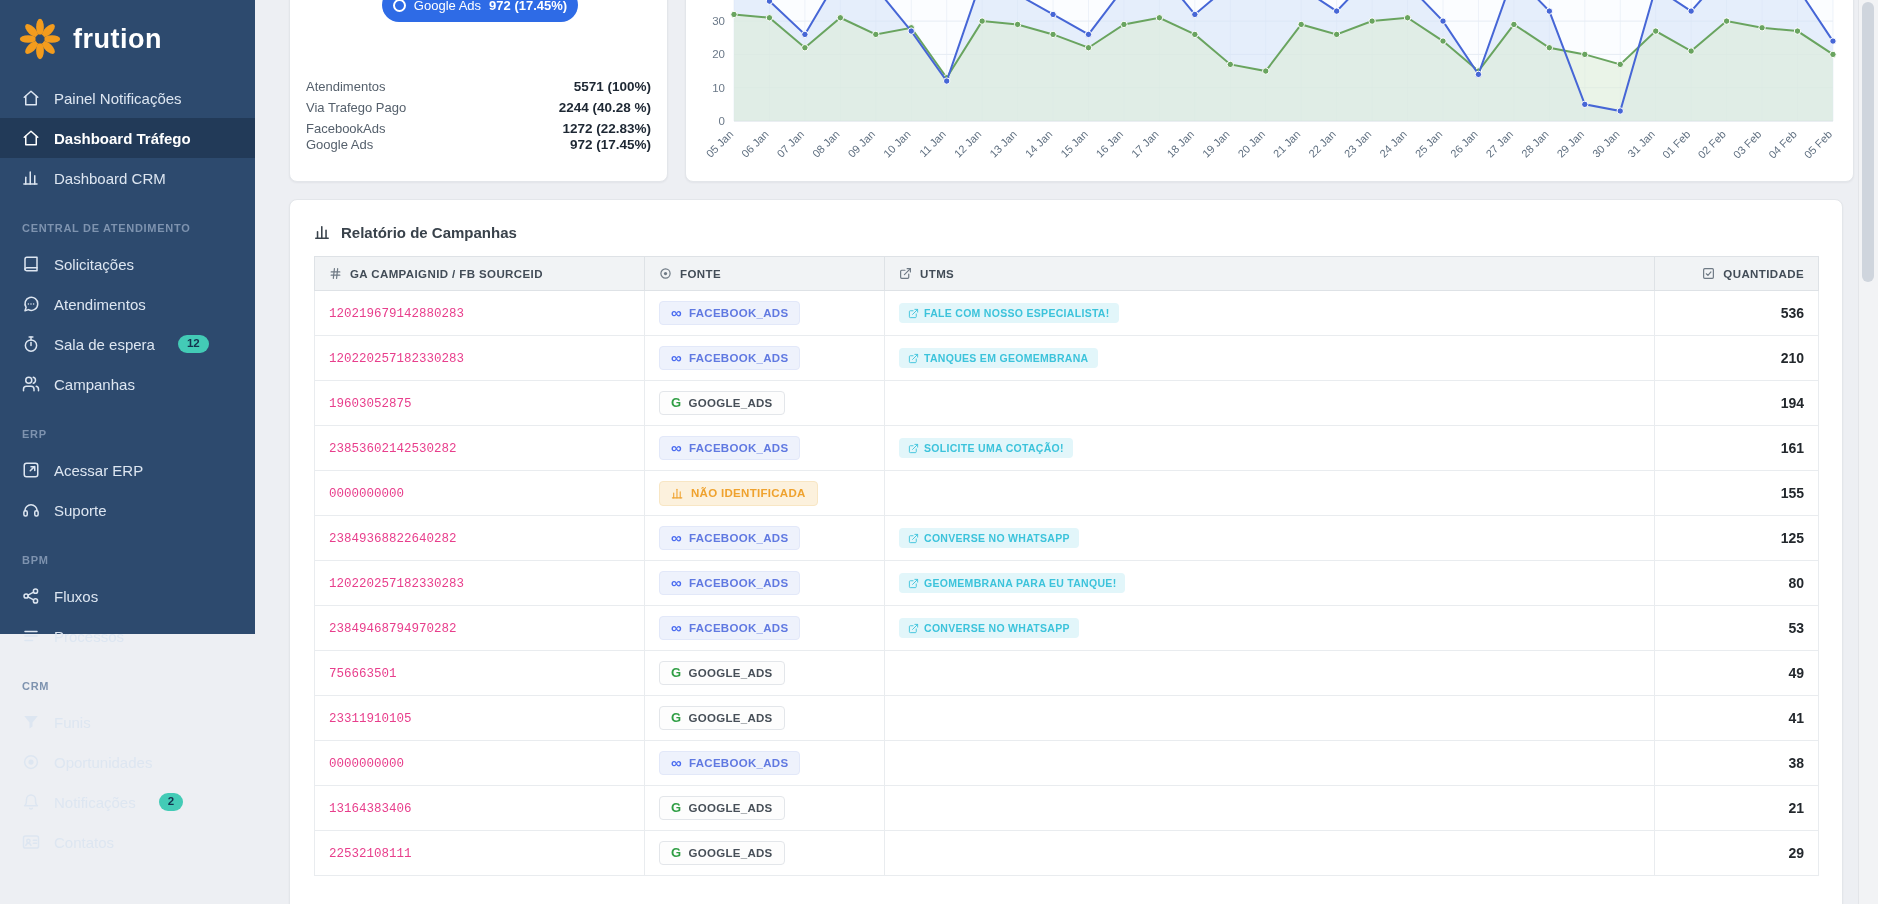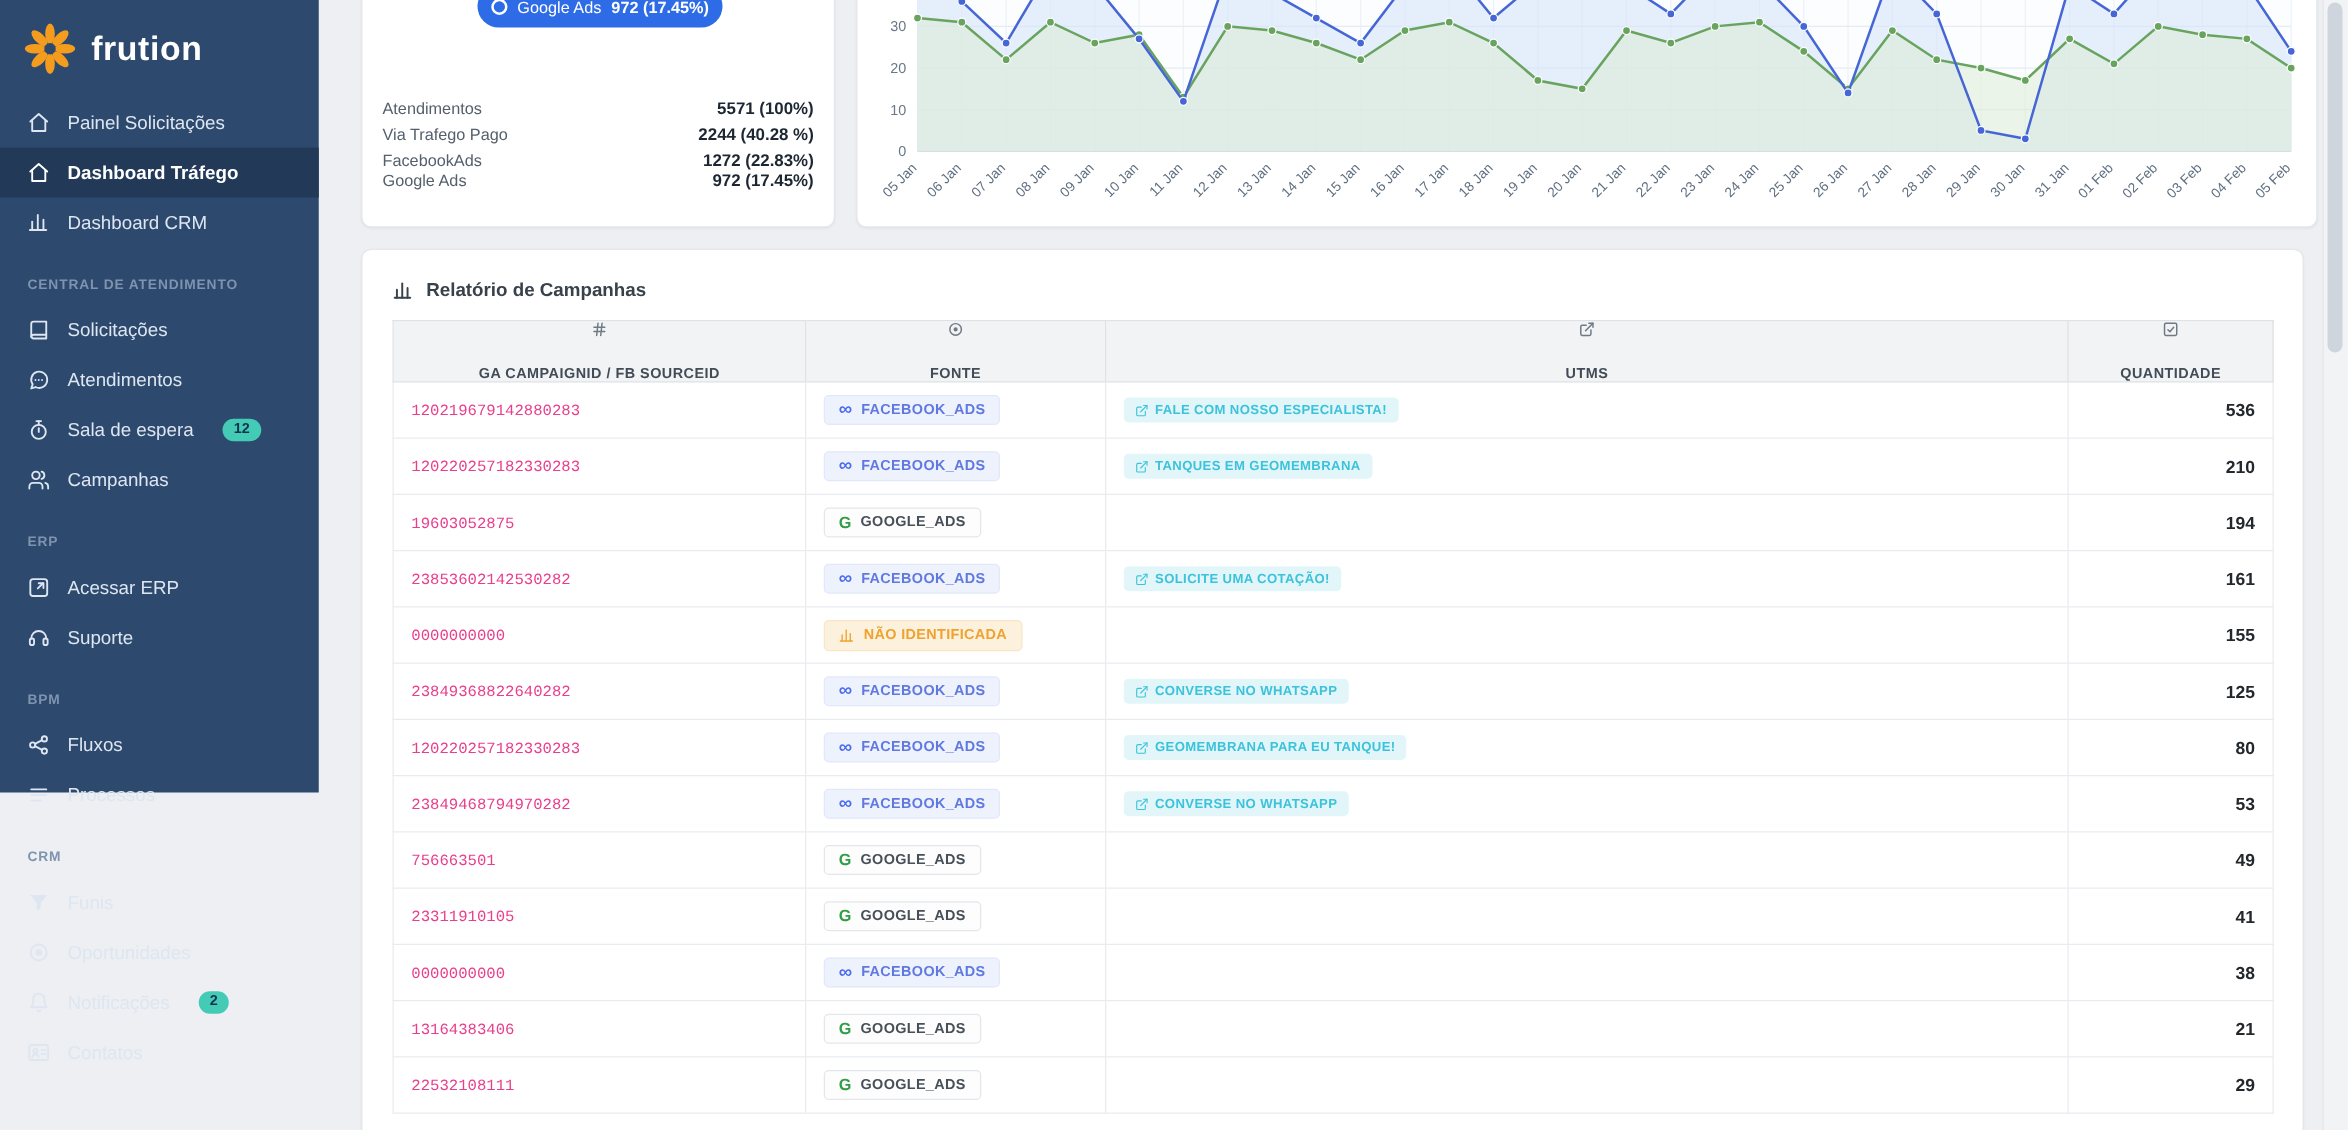--- a/index.html
+++ b/index.html
@@ -34,21 +34,21 @@
   
   .chart-card{left:430px;top:-70px;width:1167px;height:250px;}
   .chart-card svg{position:absolute;left:8px;top:57px;}
 
   
   .table-card{left:34px;top:199px;width:1552px;height:780px;}
   .card-title{display:flex;align-items:center;gap:10px;margin:24px 24px 15px;font-size:15px;font-weight:bold;color:#39424b;}
   .card-title svg{color:#39424b;}
   table{width:1504px;margin:0 24px;border-collapse:collapse;table-layout:fixed;}
   thead th{background:#f1f3f5;border:1px solid #dee2e6;padding:0 14px;height:33px;text-align:left;}
-  .th-inner{display:flex;align-items:center;gap:23px;font-size:11.5px;font-weight:bold;letter-spacing:.4px;color:#424c57;text-transform:uppercase;flex-direction:column;}
+  .th-inner{display:flex;align-items:center;gap:8px;font-size:11.5px;font-weight:bold;letter-spacing:.4px;color:#424c57;text-transform:uppercase;}
   th.right .th-inner{justify-content:flex-end;}
   thead svg{color:#6f7a85;flex:none;}
   tbody td{border:1px solid #e9ecef;padding:0 14px;height:44px;background:#fff;font-size:13px;color:#333;}
   .cid{font-family:"Liberation Mono","DejaVu Sans Mono",monospace;font-size:12.5px;color:#e83e8c;}
   .badge{display:inline-flex;align-items:center;gap:7px;padding:5px 11px;border-radius:4px;font-size:11.5px;font-weight:bold;letter-spacing:.3px;line-height:1.1;}
   .badge-facebook{background:#eef2fc;color:#6079e1;border:1px solid #e2e8f9;}
   .meta-glyph{font-size:15px;line-height:.8;color:#4a6cf0;font-weight:bold;}
   .badge-google{background:#fdfdfd;color:#474f58;border:1px solid #e3e6ea;}
   .g-glyph{font-size:13px;line-height:.9;font-weight:bold;color:#2f9e44;}
   .badge-na{background:#fcf1dd;color:#efa22e;border:1px solid #f8e6c4;}
@@ -80,21 +80,21 @@
         </g>
       </svg>
       <span class="brand-text">frution</span>
     </div>
     <nav class="nav">
         <div class="nav-item">
           <svg width="18" height="18" viewBox="0 0 24 24" fill="none" stroke="currentColor" stroke-width="2" stroke-linecap="round" stroke-linejoin="round">
             <path d="M3 11l9-8 9 8"></path>
             <path d="M5 9.8V21h14V9.8"></path>
           </svg>
-          <span>Painel Solicitações</span>
+          <span>Painel Notificações</span>
         </div>
         <div class="nav-item active">
           <svg width="18" height="18" viewBox="0 0 24 24" fill="none" stroke="currentColor" stroke-width="2" stroke-linecap="round" stroke-linejoin="round">
             <path d="M3 11l9-8 9 8"></path>
             <path d="M5 9.8V21h14V9.8"></path>
           </svg>
           <span>Dashboard Tráfego</span>
         </div>
         <div class="nav-item">
           <svg width="18" height="18" viewBox="0 0 24 24" fill="none" stroke="currentColor" stroke-width="2" stroke-linecap="round" stroke-linejoin="round">

